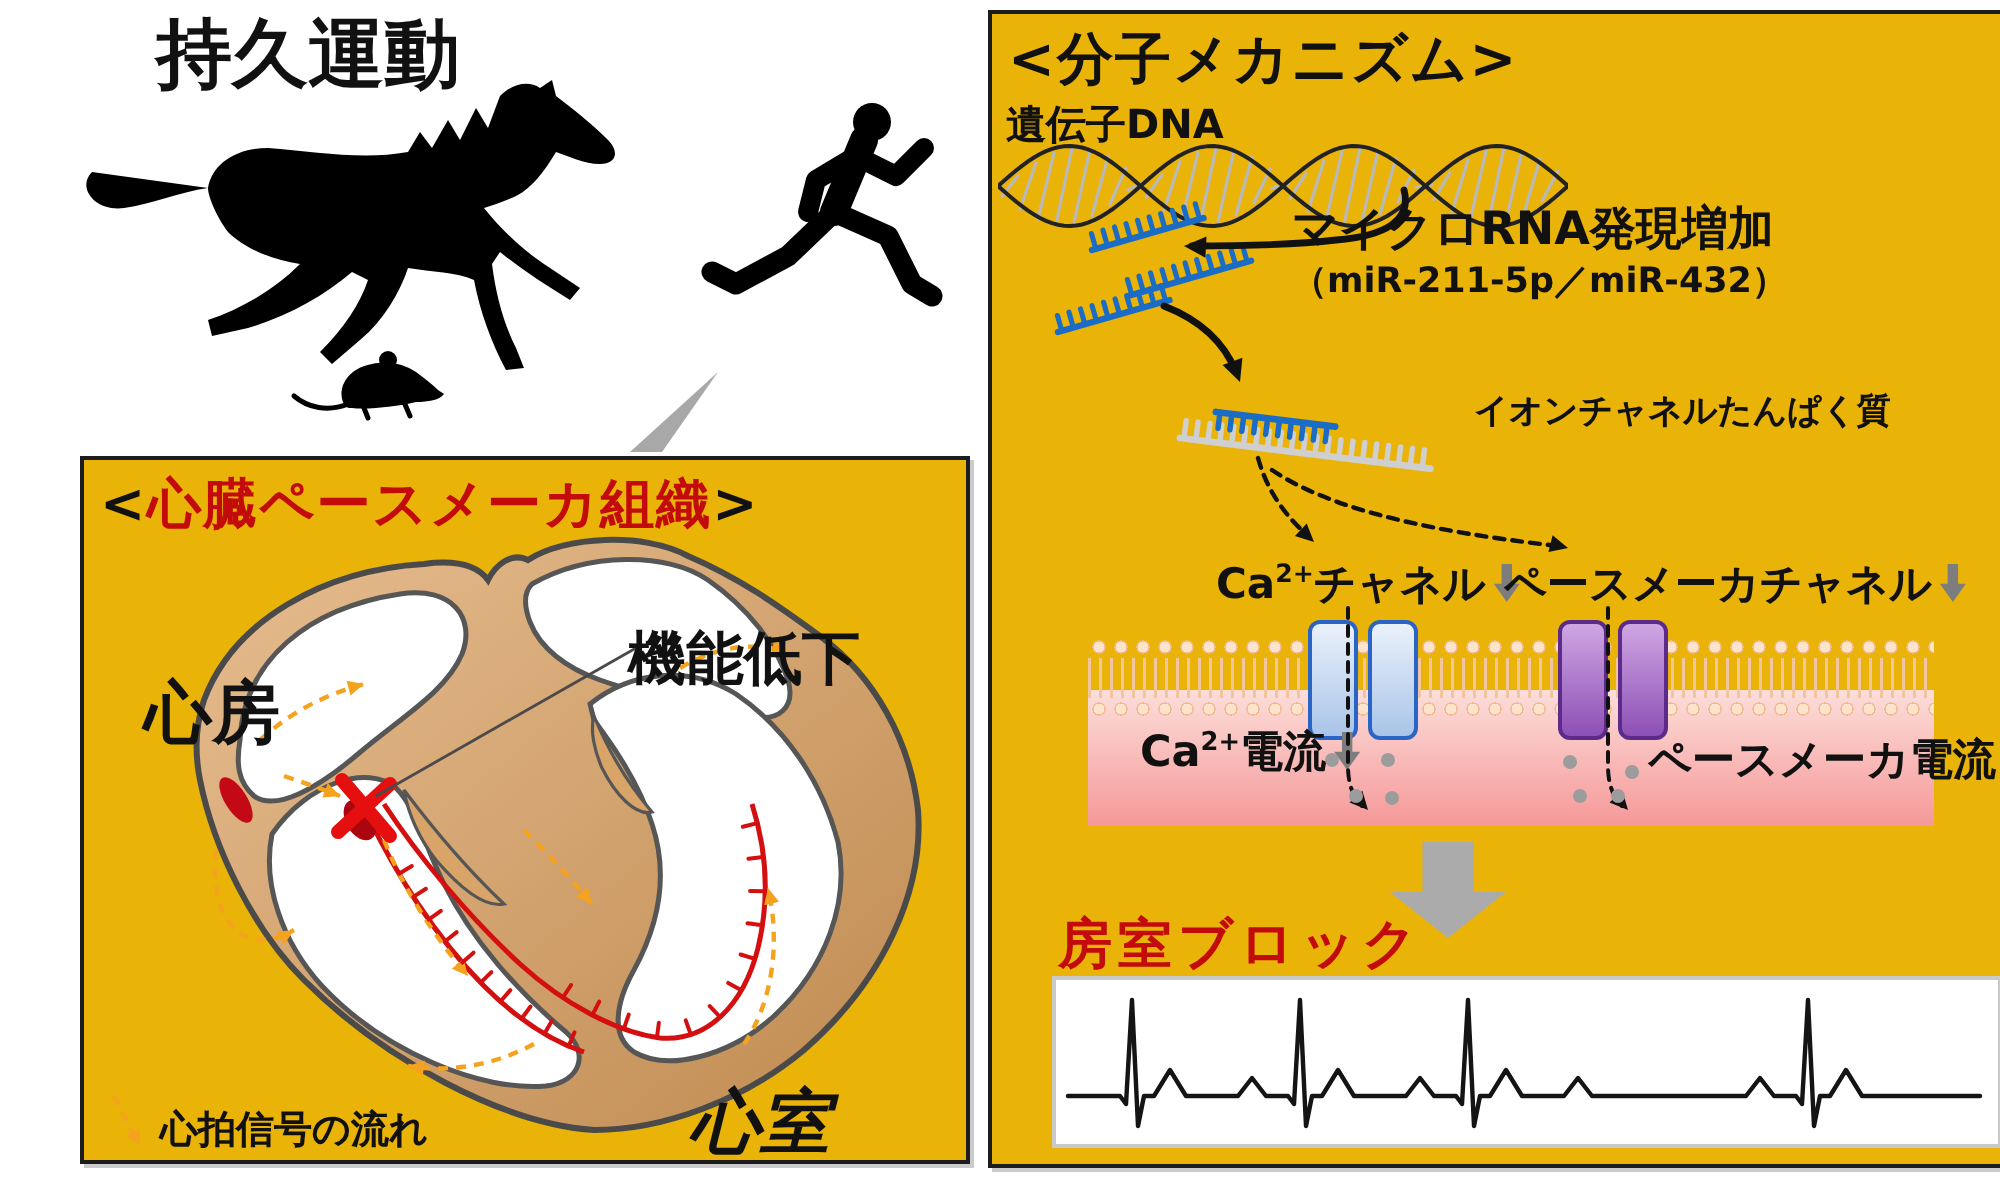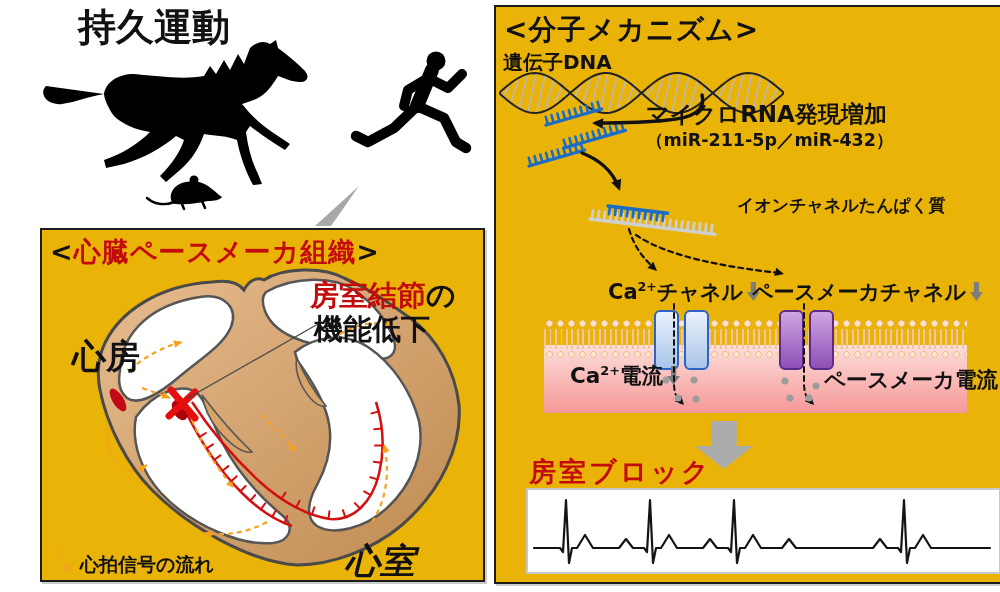--- a/index.html
+++ b/index.html
@@ -155,23 +155,20 @@
         <line x1="335.4742126464844" y1="249.41453552246094" x2="328.2962322632483" y2="247.24046155456605" stroke="#d40f0f" stroke-width="2" stroke-linecap="round"></line>
         <line x1="339.18206787109375" y1="232.67669677734375" x2="331.7530024859205" y2="231.64762559281817" stroke="#d40f0f" stroke-width="2" stroke-linecap="round"></line>
         <line x1="340.5399475097656" y1="215.58120727539062" x2="333.04009143298106" y2="215.53474409085158" stroke="#d40f0f" stroke-width="2" stroke-linecap="round"></line>
         <line x1="339.67669677734375" y1="198.4527587890625" x2="332.2316804292174" y2="199.3592529016366" stroke="#d40f0f" stroke-width="2" stroke-linecap="round"></line>
         <line x1="336.67596435546875" y1="181.56646728515625" x2="329.39919266348306" y2="183.38267039679215" stroke="#d40f0f" stroke-width="2" stroke-linecap="round"></line>
       </svg>
 
     <div class="lbl" style="left:30px;top:104px;font-size:34px;">心房</div>
     <div class="lbl" style="left:303px;top:308px;font-size:35px;font-style:italic;">心室</div>
 
-    <div class="lbl" style="left:268px;top:46px;font-size:29px;">
-      <span class="red">房室結節</span><span>の</span>
-    </div>
     <div class="lbl" style="left:272px;top:80px;font-size:29px;">機能低下</div>
 
     <svg class="abs novents" style="left:10px;top:316px" width="28" height="32" viewBox="0 0 28 32">
       <path d="M5,2 L16,24" stroke="var(--c-yellow,#f5a31f)" stroke-width="2.2" stroke-dasharray="5,4" fill="none"></path>
       <polygon id="legendHead" points="0,0 -8,3.8 -8,-3.8" fill="var(--c-yellow,#f5a31f)" transform="translate(18,27) rotate(62)"></polygon>
     </svg>
     <div class="lbl" style="left:38px;top:322px;font-size:19px;">心拍信号の流れ</div>
   </div>
 
   <div class="panel" style="left:462px;top:5px;width:526px;height:575px;">

